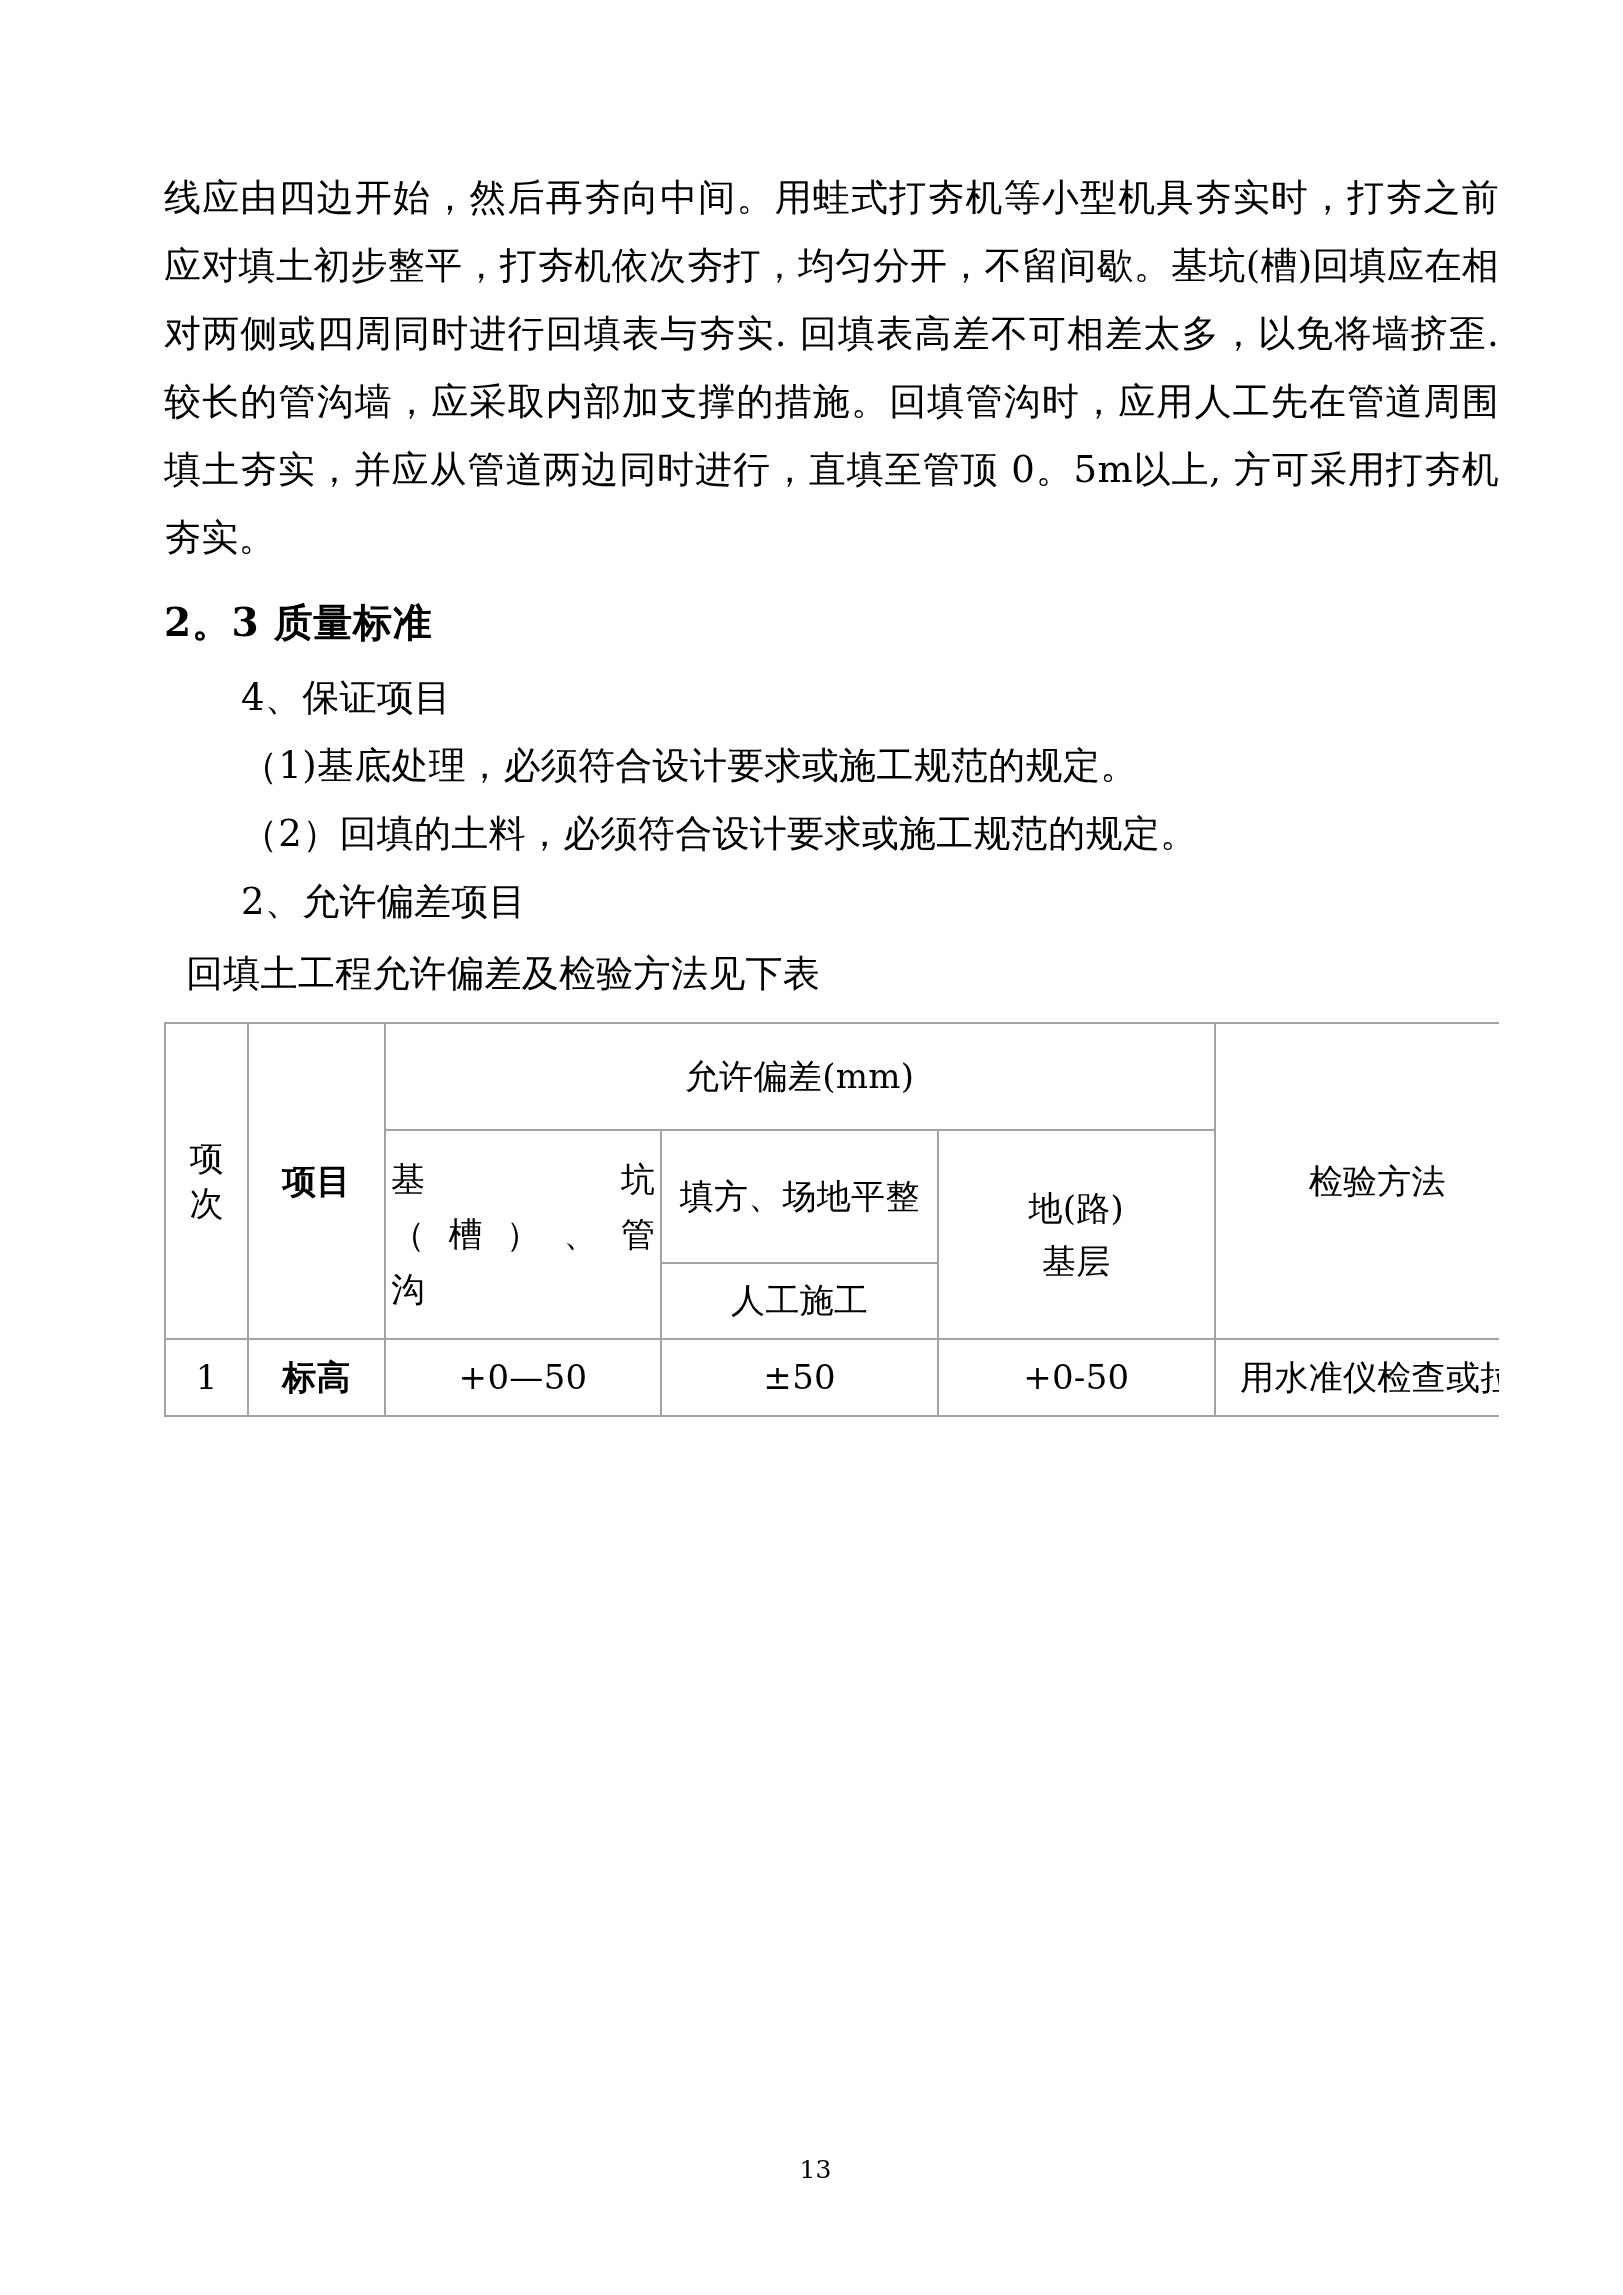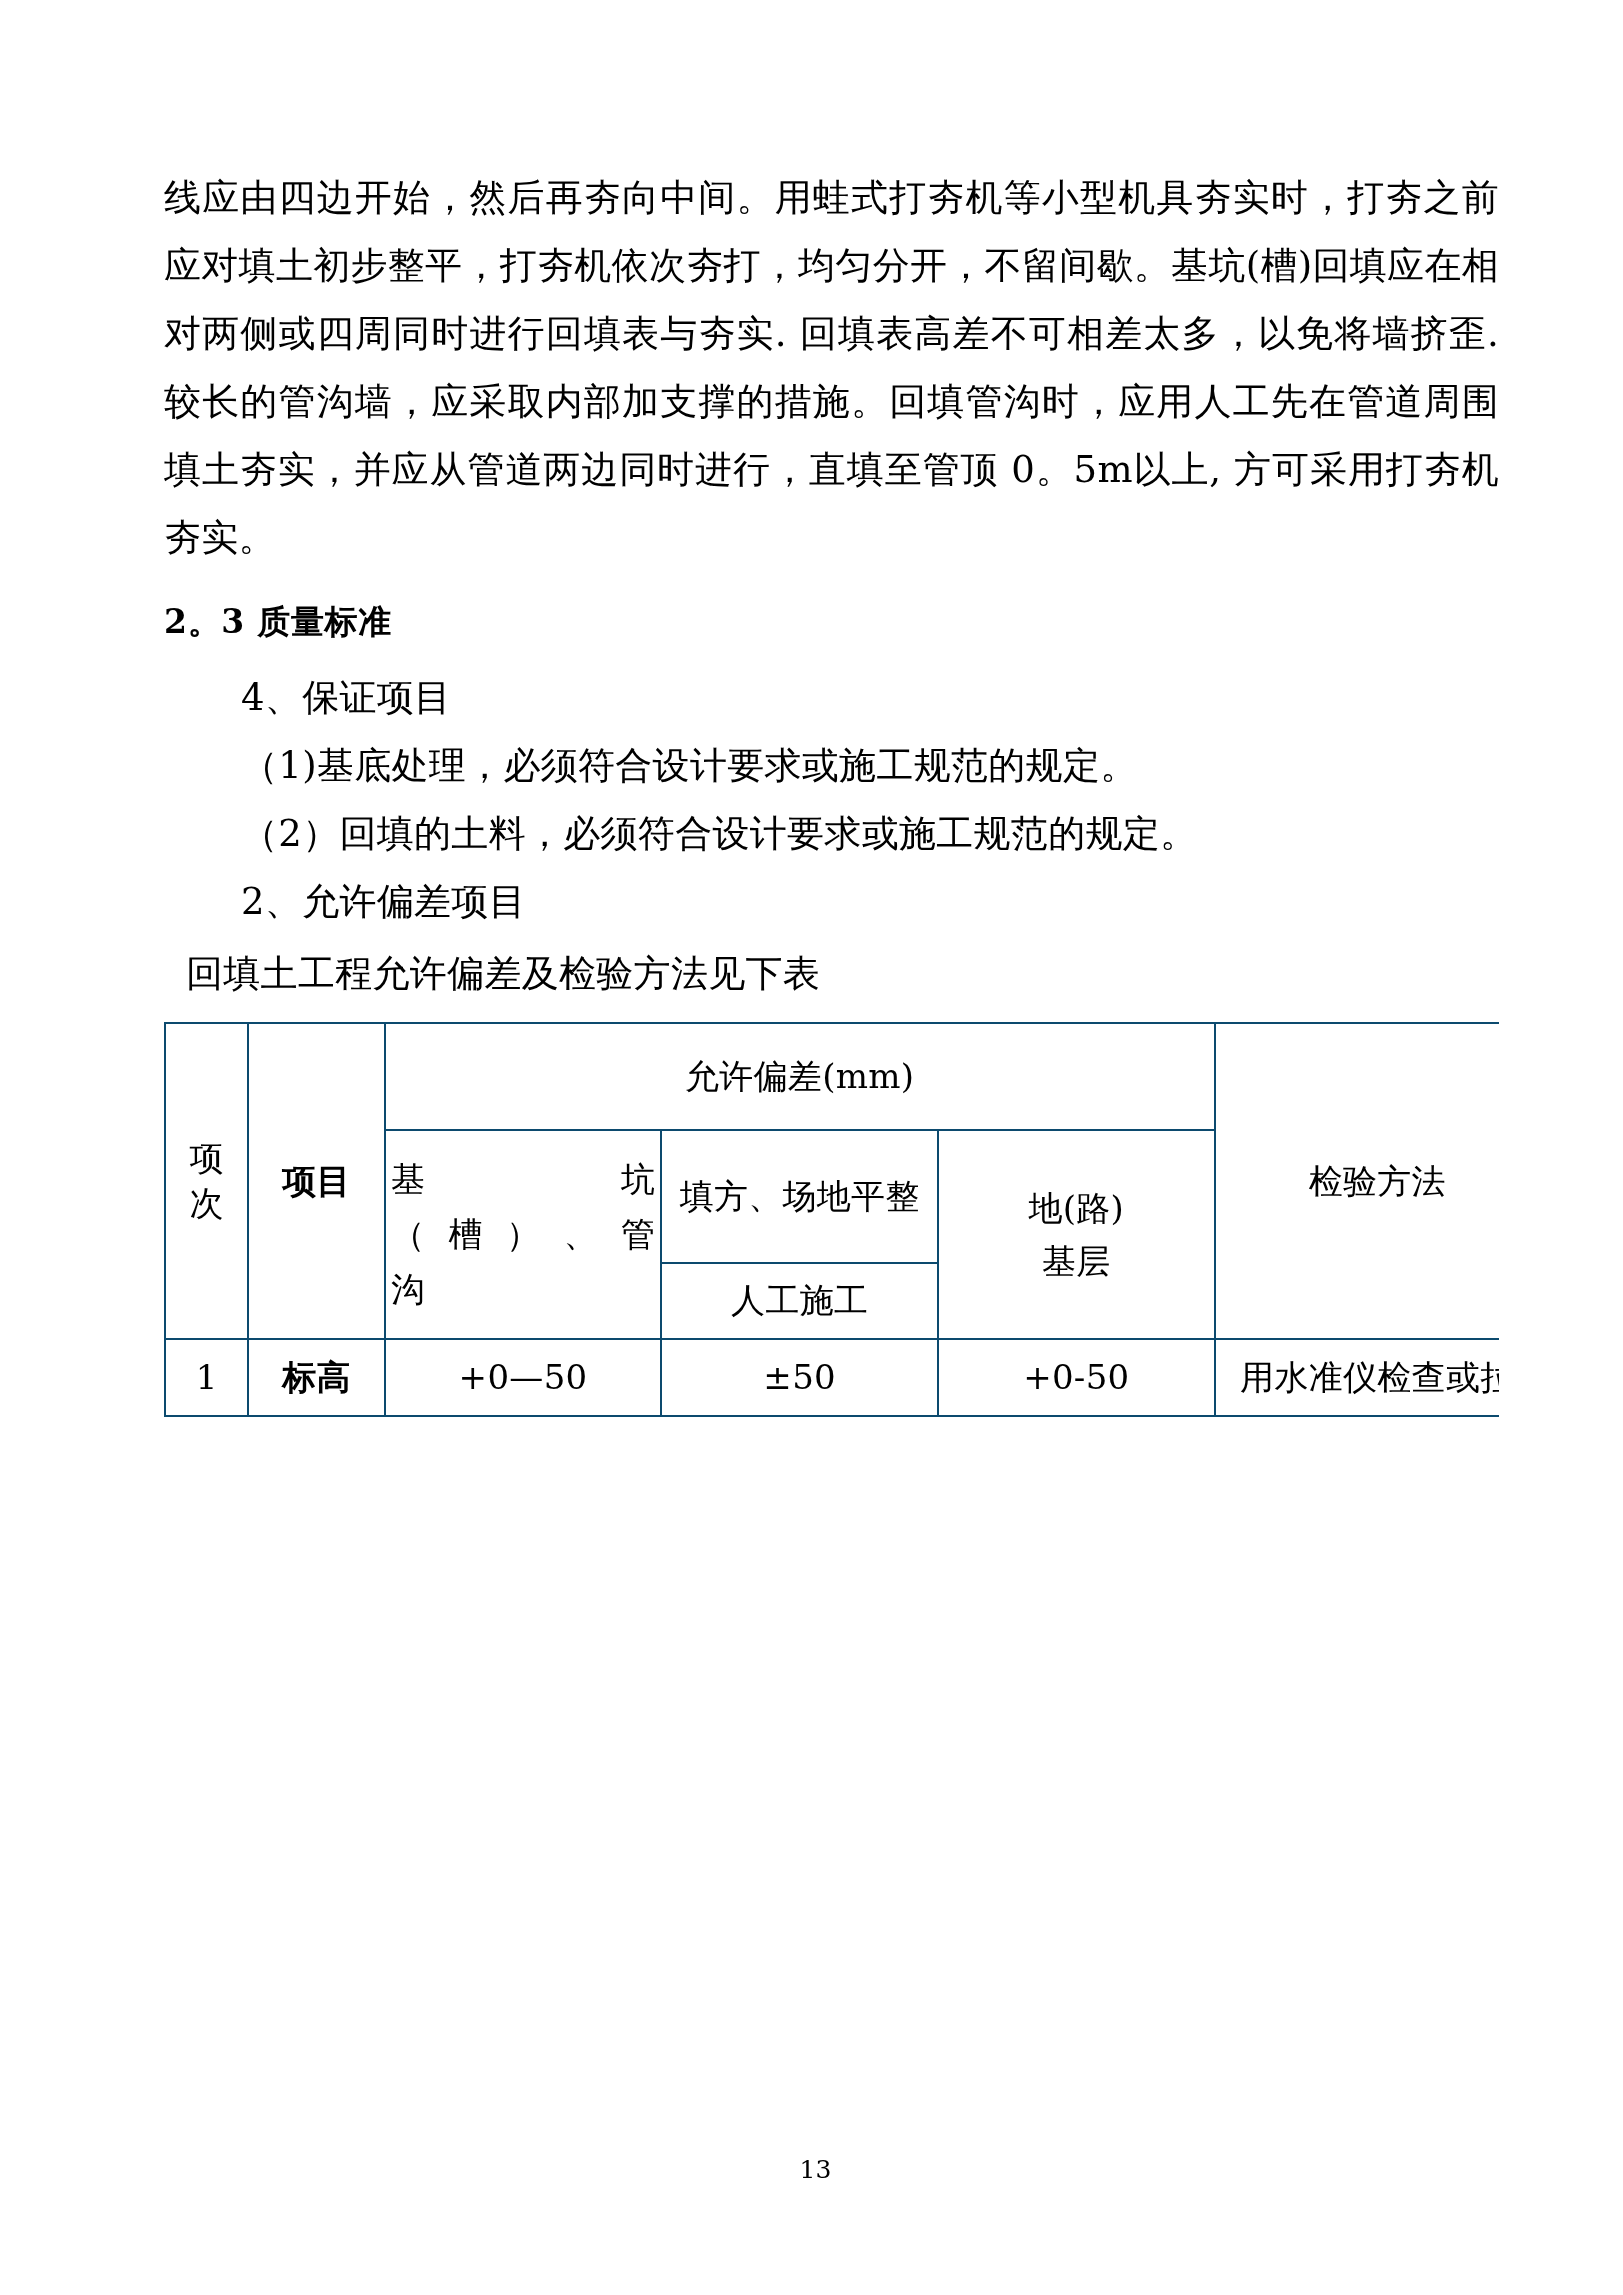--- a/index.html
+++ b/index.html
@@ -33,21 +33,21 @@
     letter-spacing: 0.3px;
     margin: 0 0 1.3px 0;
     word-break: break-all;
   }
   .para.indent {
     text-indent: 77px;
   }
 
   
   .heading {
-    font-size: 33px;
+    font-size: 39px;
     line-height: 76px;
     margin: 11.8px 0 3.9px 0;
     text-align: left;
     letter-spacing: 0.7px;
   }
 
   .list-item {
     font-size: 37px;
     line-height: 68px;
     margin: 0;
@@ -77,21 +77,21 @@
     overflow: hidden;
   }
   table.devtable {
     border-collapse: collapse;
     table-layout: fixed;
     width: 1377px;
     font-size: 34px;
     line-height: 1.32;
   }
   table.devtable td {
-    border: 2px solid #0c4a6e;
+    border: 2px solid #a3a3a3;
     text-align: center;
     vertical-align: middle;
     padding: 3.9px 5.2px;
     letter-spacing: 0.3px;
     overflow: hidden;
   }
   td.c-no      { width: 71px; }
   td.c-item    { width: 124px; font-weight: bold; }
   td.c-pit     { width: 152px; }
   td.c-fill    { width: 275px; }

